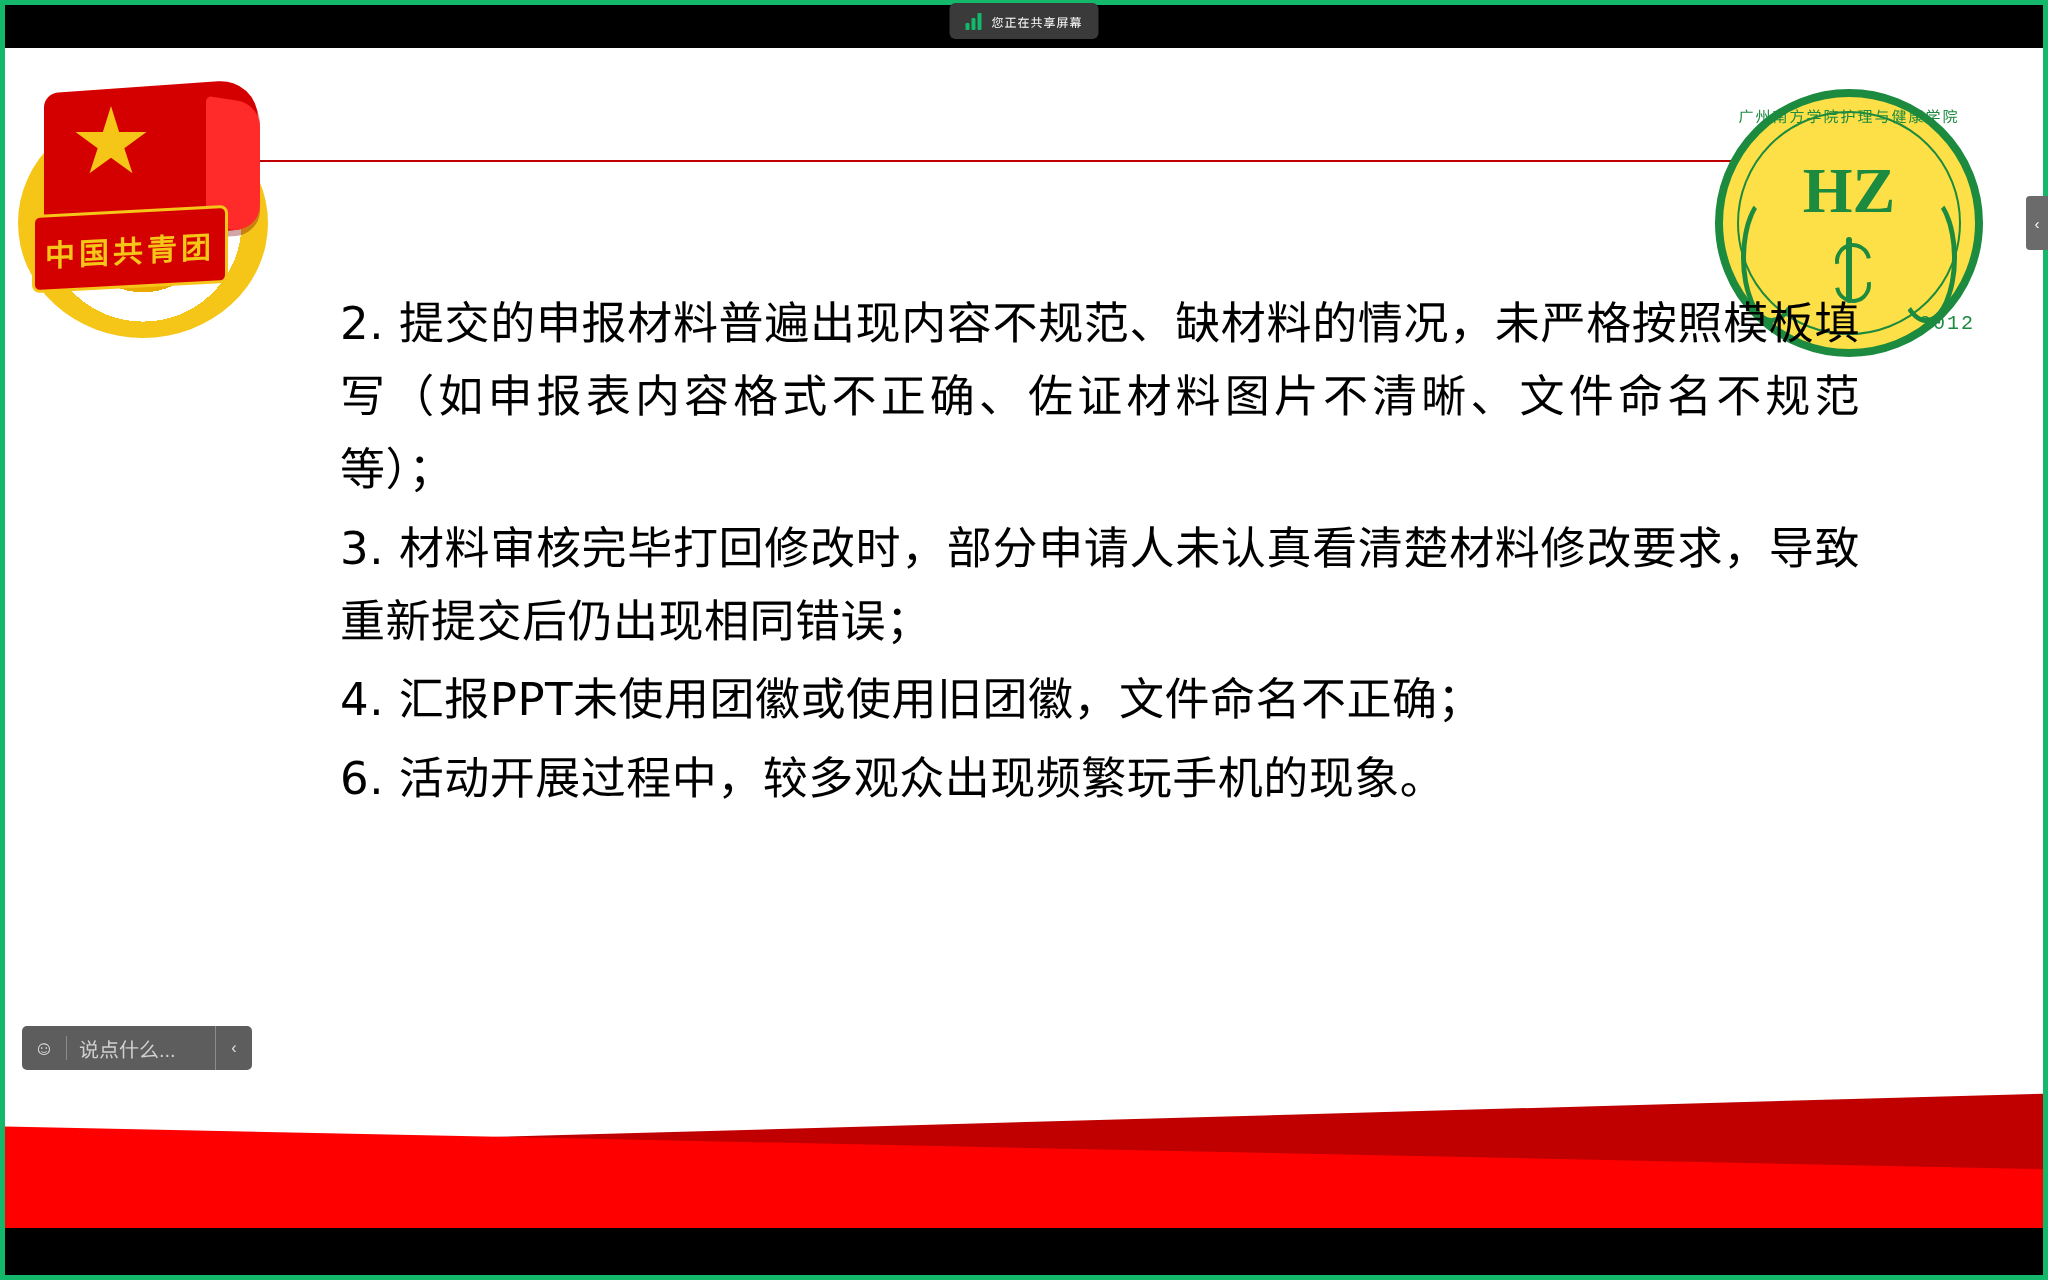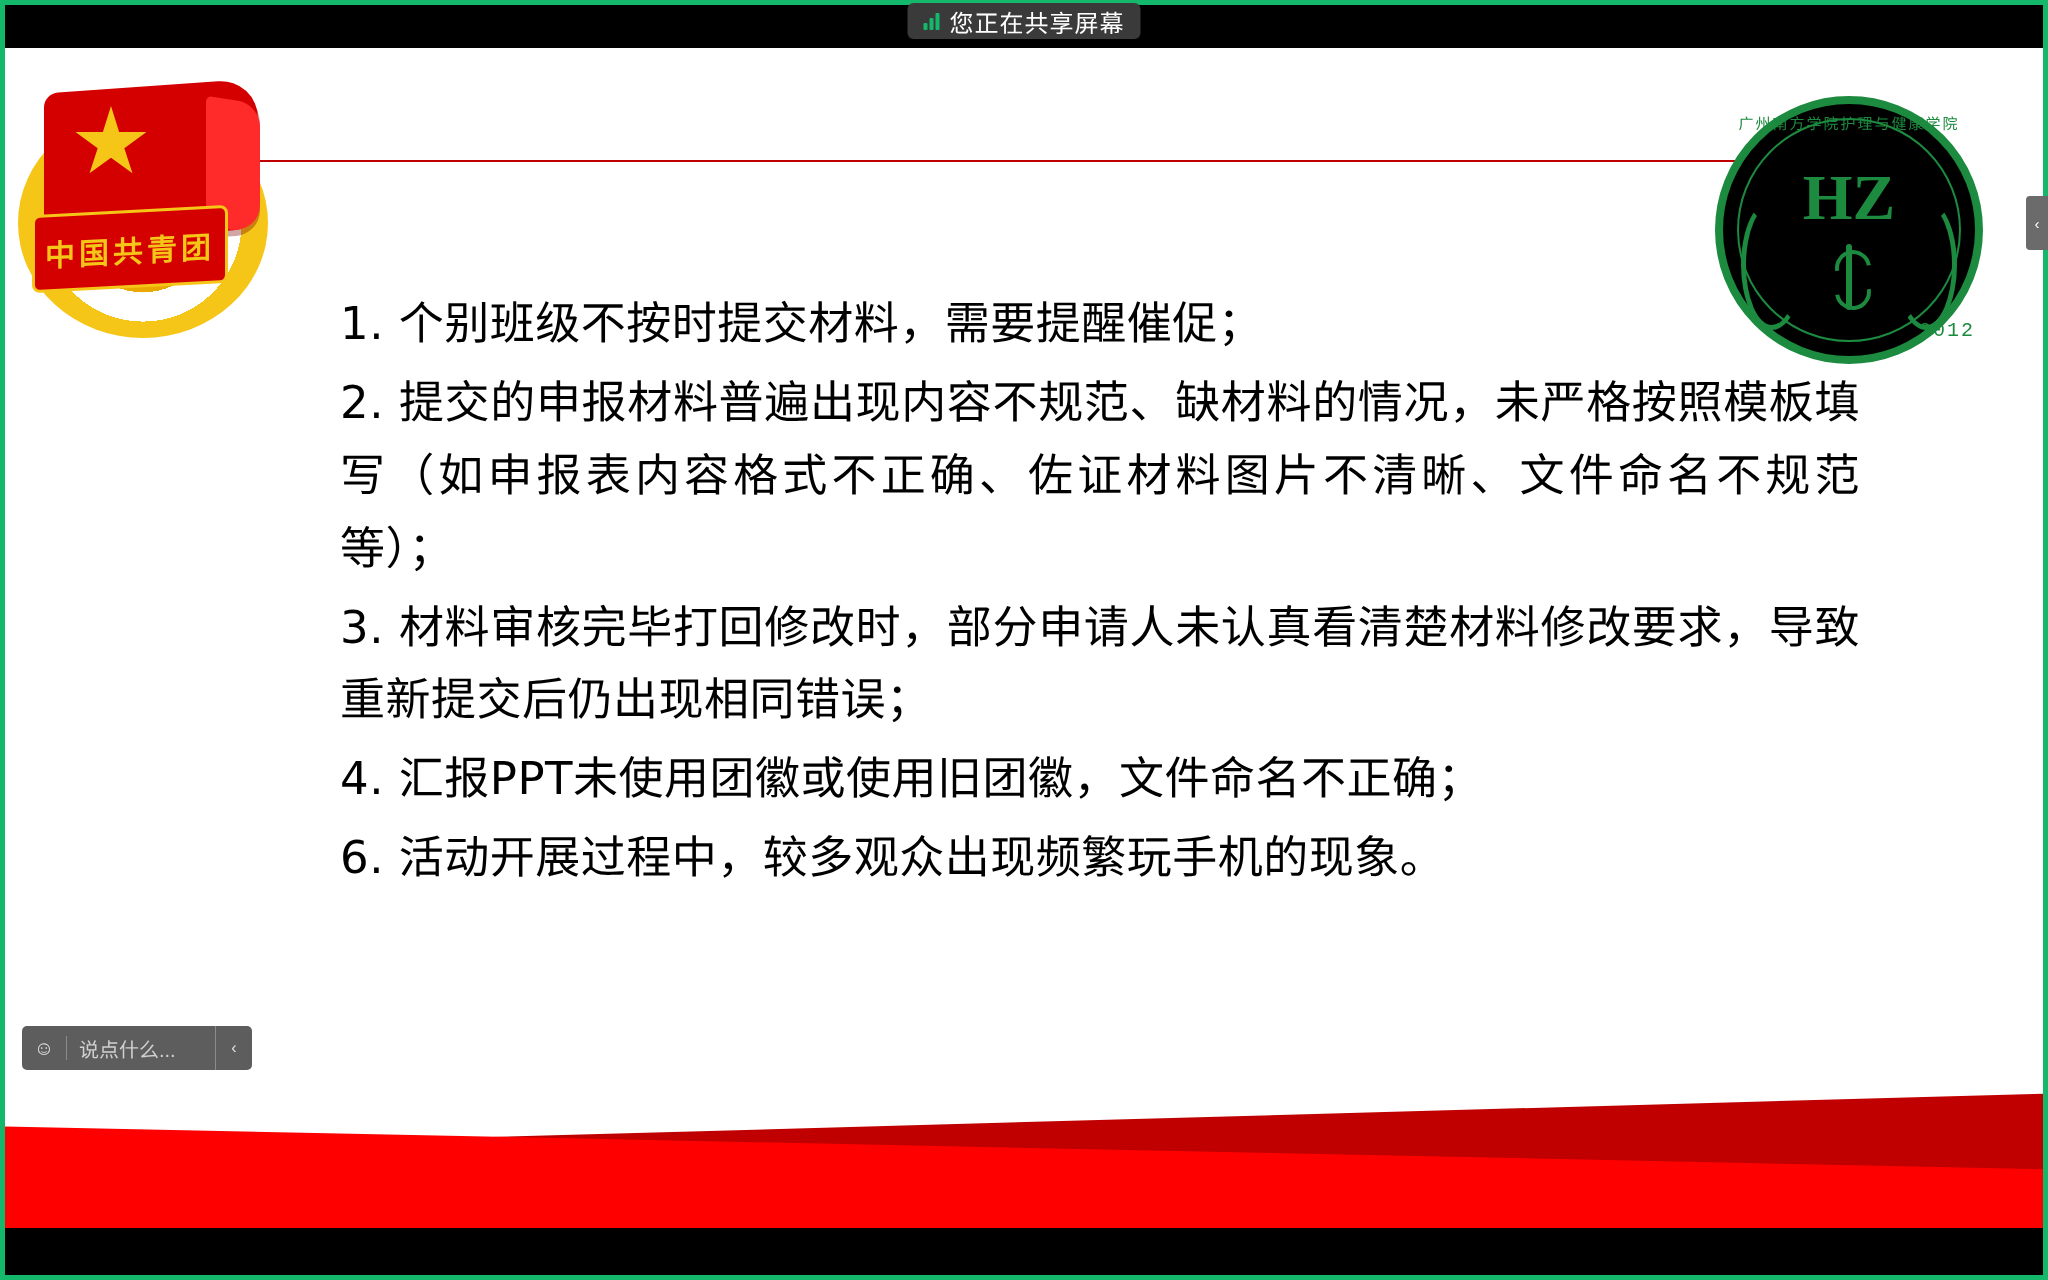--- a/index.html
+++ b/index.html
@@ -43,21 +43,21 @@
     display: flex;
     align-items: center;
     gap: 10px;
     background: #3a3a3a;
     border-radius: 6px;
     padding: 0 16px;
     z-index: 70;
   }
   .share-pill .label {
     color: #ffffff;
-    font-size: 24px;
+    font-size: 12px;
     letter-spacing: 1px;
     white-space: nowrap;
   }
   .bars-icon {
     display: inline-flex;
     align-items: flex-end;
     gap: 2px;
     height: 18px;
   }
   .bars-icon i {
@@ -177,25 +177,25 @@
     font-size: 30px;
     font-weight: 700;
     letter-spacing: 4px;
     font-family: "DejaVu Sans", sans-serif;
   }
 
   
   .emblem-college {
     position: absolute;
     right: 60px;
-    top: 48px;
+    top: 41px;
     width: 268px;
     height: 268px;
     border-radius: 50%;
-    background: #000000;
+    background: #fde047;
     border: 8px solid #1c8a3f;
     box-sizing: border-box;
   }
   .emblem-college .inner-ring {
     position: absolute;
     left: 14px;
     top: 14px;
     right: 14px;
     bottom: 14px;
     border-radius: 50%;
@@ -415,21 +415,20 @@
       <div class="inner-ring"></div>
       <div class="cn-text">广州南方学院护理与健康学院</div>
       <div class="hz">HZ</div>
       <div class="laurel-l"></div>
       <div class="laurel-r"></div>
       <div class="rod"></div>
       <div class="year">2012</div>
     </div>
 
     <div class="body-text">
-      <p>1. 个别班级不按时提交材料，需要提醒催促；</p>
       <p>2. 提交的申报材料普遍出现内容不规范、缺材料的情况，未严格按照模板填写（如申报表内容格式不正确、佐证材料图片不清晰、文件命名不规范等）；</p>
       <p>3. 材料审核完毕打回修改时，部分申请人未认真看清楚材料修改要求，导致重新提交后仍出现相同错误；</p>
       <p>4. 汇报PPT未使用团徽或使用旧团徽，文件命名不正确；</p>
       <p>6. 活动开展过程中，较多观众出现频繁玩手机的现象。</p>
     </div>
 
     <div class="ribbon">
       <div class="band3"></div>
       <div class="band1"></div>
       <div class="band2"></div>

